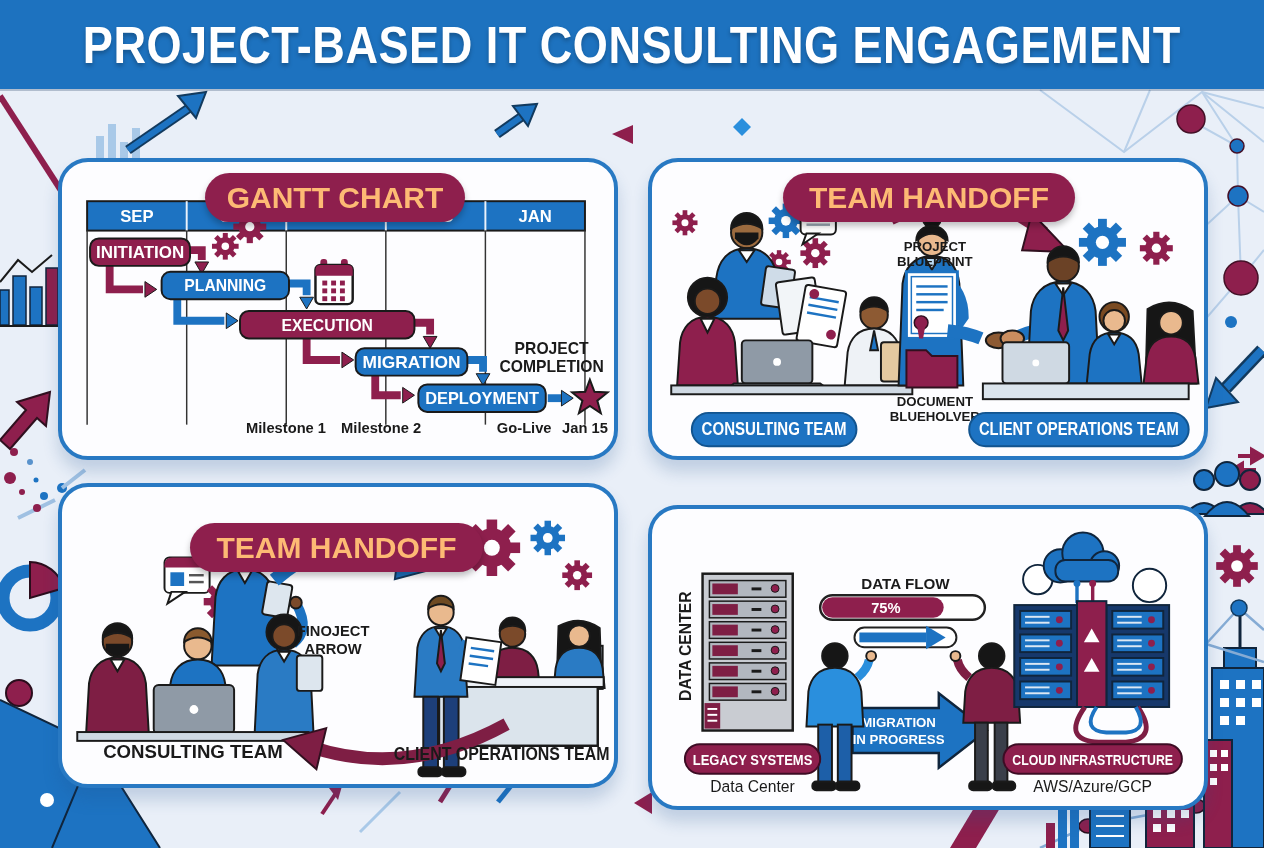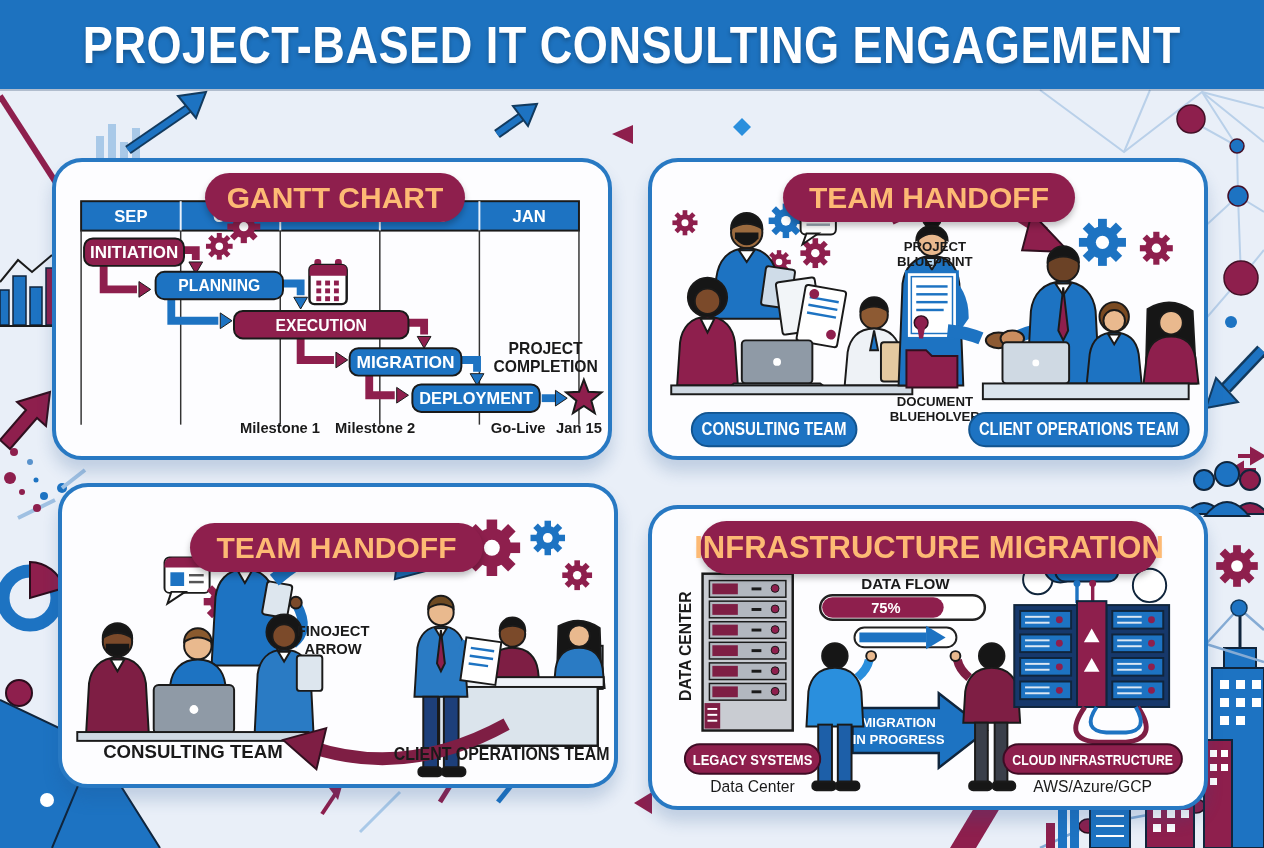--- a/index.html
+++ b/index.html
@@ -16,21 +16,21 @@
     box-shadow:0 2px 0 rgba(10,40,80,.25);z-index:2;
   }
   .banner h1{
     margin:0;color:#ffffff;font-size:47px;font-weight:700;letter-spacing:.5px;
     transform:scale(.96,1.12);text-shadow:0 3px 4px rgba(0,0,0,.25);white-space:nowrap;
   }
   .panel{
     position:absolute;background:#fdfdff;border:4px solid #2879c3;border-radius:30px;
     box-shadow:0 12px 16px rgba(30,80,140,.20);z-index:3;
   }
-  #panel-gantt{left:52px;top:158px;width:552px;height:294px;}
+  #panel-gantt{left:58px;top:158px;width:552px;height:294px;}
   #panel-handoff-top{left:648px;top:158px;width:552px;height:294px;}
   #panel-handoff-bottom{left:58px;top:483px;width:552px;height:297px;}
   #panel-migration{left:648px;top:505px;width:552px;height:297px;}
   .panel > svg{position:absolute;left:0;top:0;width:100%;height:100%;}
   .pill-title{
     position:absolute;background:#8e1f4d;color:#fdba74;border-radius:28px;
     display:flex;align-items:center;justify-content:center;font-weight:700;
     z-index:5;box-shadow:0 4px 6px rgba(0,0,0,.25);white-space:nowrap;margin-top:41px;
   }
   #title-gantt{left:205px;top:132px;width:260px;height:49px;font-size:30px;}
@@ -736,17 +736,14 @@
 
   <div class="pill-title" id="title-gantt">
     <span>GANTT CHART</span>
   </div>
   <div class="pill-title" id="title-handoff-top">
     <span>TEAM HANDOFF</span>
   </div>
   <div class="pill-title" id="title-handoff-bottom">
     <span>TEAM HANDOFF</span>
   </div>
-  <div class="pill-title" id="title-migration">
-    <span>INFRASTRUCTURE MIGRATION</span>
-  </div>
 
 </div>
 
 </body></html>

